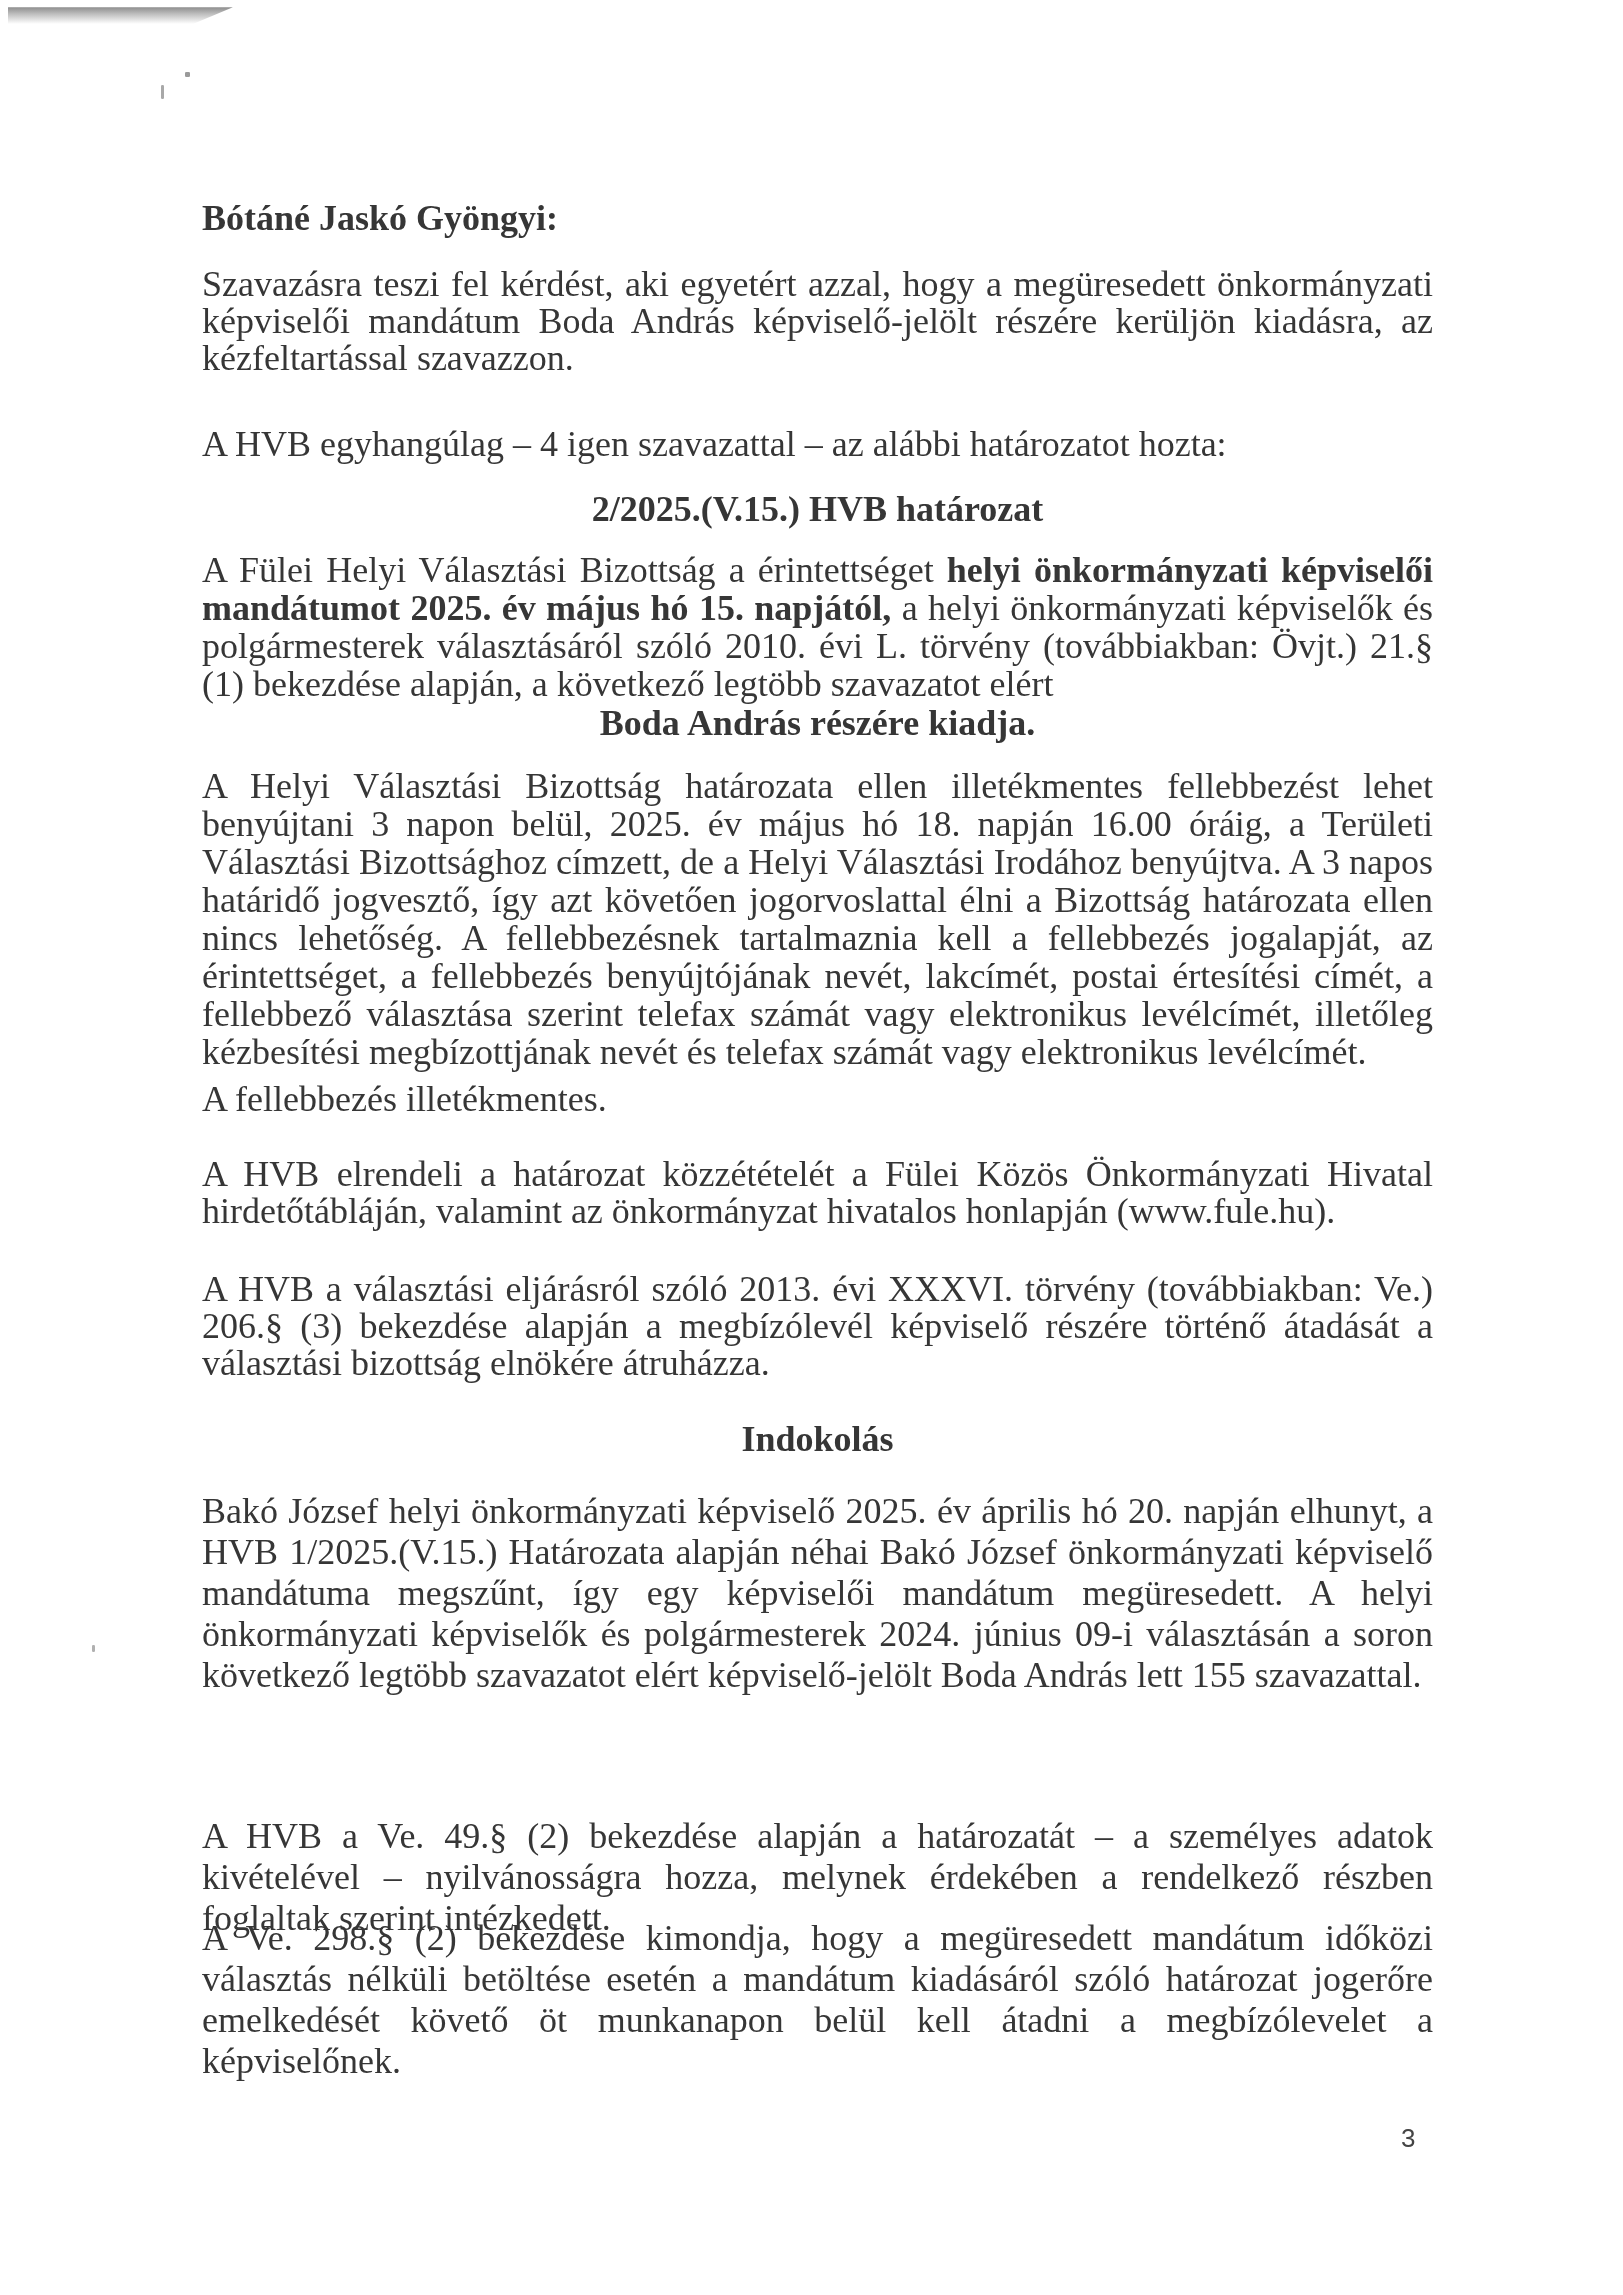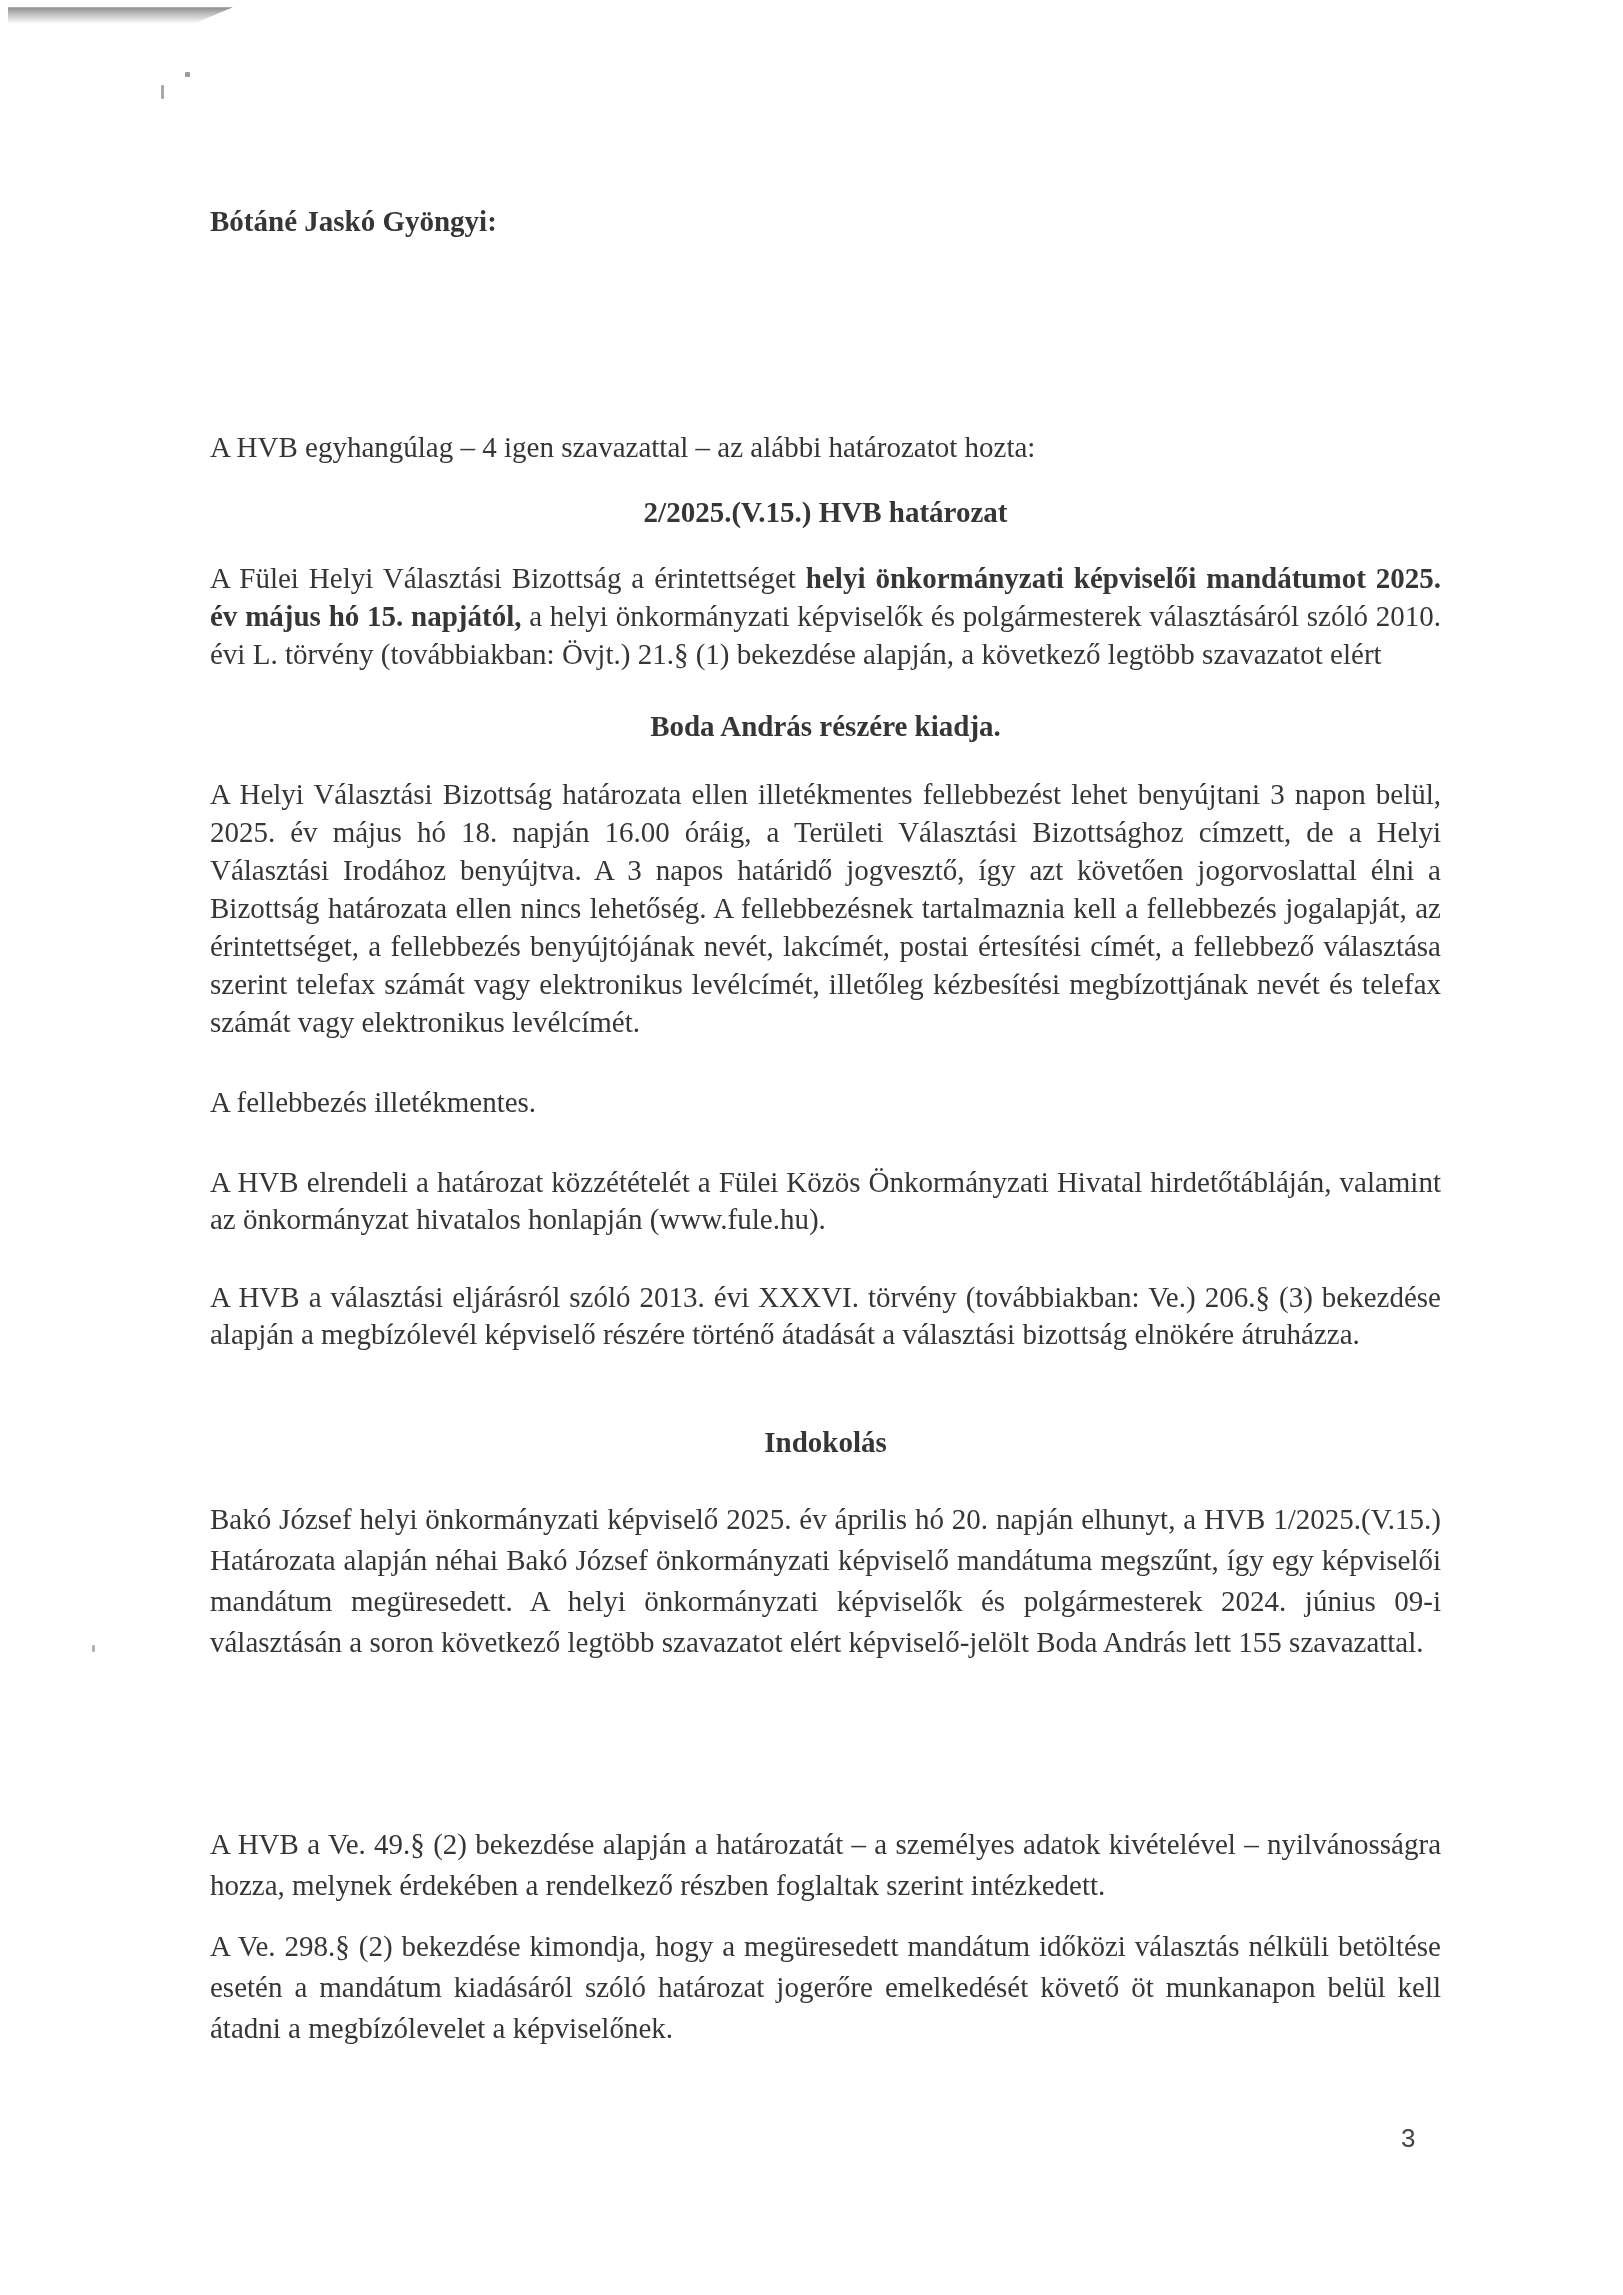--- a/index.html
+++ b/index.html
@@ -7,23 +7,23 @@
   .scan-shadow {
     position: absolute; left: 7.9px; top: 7.2px; width: 225px; height: 17px;
     background: linear-gradient(to bottom, #8c8c8c 0%, #bdbdbd 40%, #ffffff 100%);
     clip-path: polygon(0 0, 100% 0, 82% 100%, 0 100%);
   }
   .speck { position: absolute; background: #9a9a9a; border-radius: 1.3px; }
   .page { position: absolute; left: 194px; width: 1231px; top: 0; height: 2295px; }
   .blk {
     position: absolute; left: 0; width: 1231px;
     font-family: "Liberation Serif", "DejaVu Serif", serif;
-    font-size: 29px; color: #363636;
+    font-size: 36px; color: #363636;
     text-align: justify; text-align-last: left;
-    margin: 16px;
+    margin: 8px;
   }
   .blk.center { text-align: right; text-align-last: center; }
   .blk b, .bold { font-weight: bold; }
   .lh56 { line-height: 37px; }
   .lh58 { line-height: 38px; }
   .lh62 { line-height: 41px; font-family: Liberation Serif, serif; }
   .page-number {
     position: absolute; left: 1401px; top: 2123px;
     font-family: "Liberation Sans", "DejaVu Sans", sans-serif;
     font-size: 26px; color: #444444;
@@ -34,20 +34,21 @@
 
 <div class="scan-shadow"></div>
 <div class="speck" style="left:185px;top:72px;width:4.6px;height:5.2px;"></div>
 <div class="speck" style="left:161px;top:85px;width:3.3px;height:14.4px;background:#a8a8a8;"></div>
 <div class="speck" style="left:92px;top:1645px;width:3.3px;height:6.5px;background:#b0b0b0;"></div>
 
 <div class="page">
 
   <p class="blk bold" style="top:189px;">Bótáné Jaskó Gyöngyi:</p>
 
+  <p class="blk lh56" style="top:258px;">Szavazásra teszi fel kérdést, aki egyetért azzal, hogy a megüresedett önkormányzati képviselői mandátum Boda András képviselő-jelölt részére kerüljön kiadásra, az kézfeltartással szavazzon.</p>
 
   <p class="blk" style="top:415px;">A HVB egyhangúlag – 4 igen szavazattal – az alábbi határozatot hozta:</p>
 
   <p class="blk center bold" style="top:480px;">2/2025.(V.15.) HVB határozat</p>
 
   <p class="blk lh58" style="top:543px;"><span>A Fülei Helyi Választási Bizottság a érintettséget </span><b>helyi önkormányzati képviselői mandátumot 2025. év május hó 15. napjától,</b><span> a helyi önkormányzati képviselők és polgármesterek választásáról szóló 2010. évi L. törvény (továbbiakban: Övjt.) 21.§ (1) bekezdése alapján, a következő legtöbb szavazatot elért</span></p>
 
   <p class="blk center bold" style="top:694px;">Boda András részére kiadja.</p>
 
   <p class="blk lh58" style="top:759px;">A Helyi Választási Bizottság határozata ellen illetékmentes fellebbezést lehet benyújtani 3 napon belül, 2025. év május hó 18. napján 16.00 óráig, a Területi Választási Bizottsághoz címzett, de a Helyi Választási Irodához benyújtva. A 3 napos határidő jogvesztő, így azt követően jogorvoslattal élni a Bizottság határozata ellen nincs lehetőség. A fellebbezésnek tartalmaznia kell a fellebbezés jogalapját, az érintettséget, a fellebbezés benyújtójának nevét, lakcímét, postai értesítési címét, a fellebbező választása szerint telefax számát vagy elektronikus levélcímét, illetőleg kézbesítési megbízottjának nevét és telefax számát vagy elektronikus levélcímét.</p>

